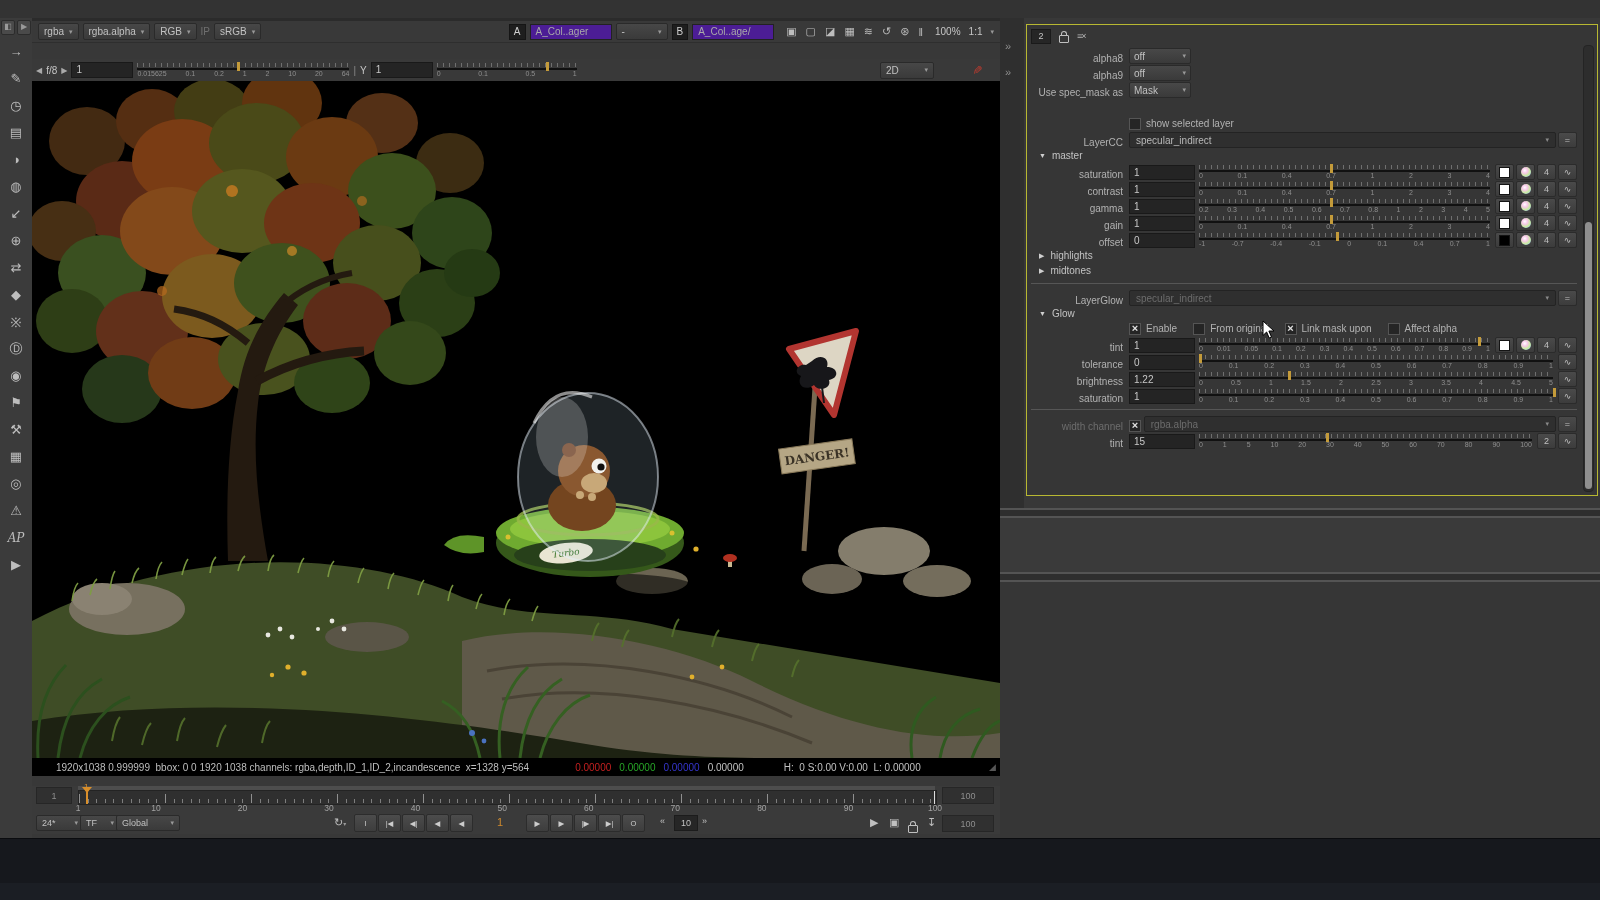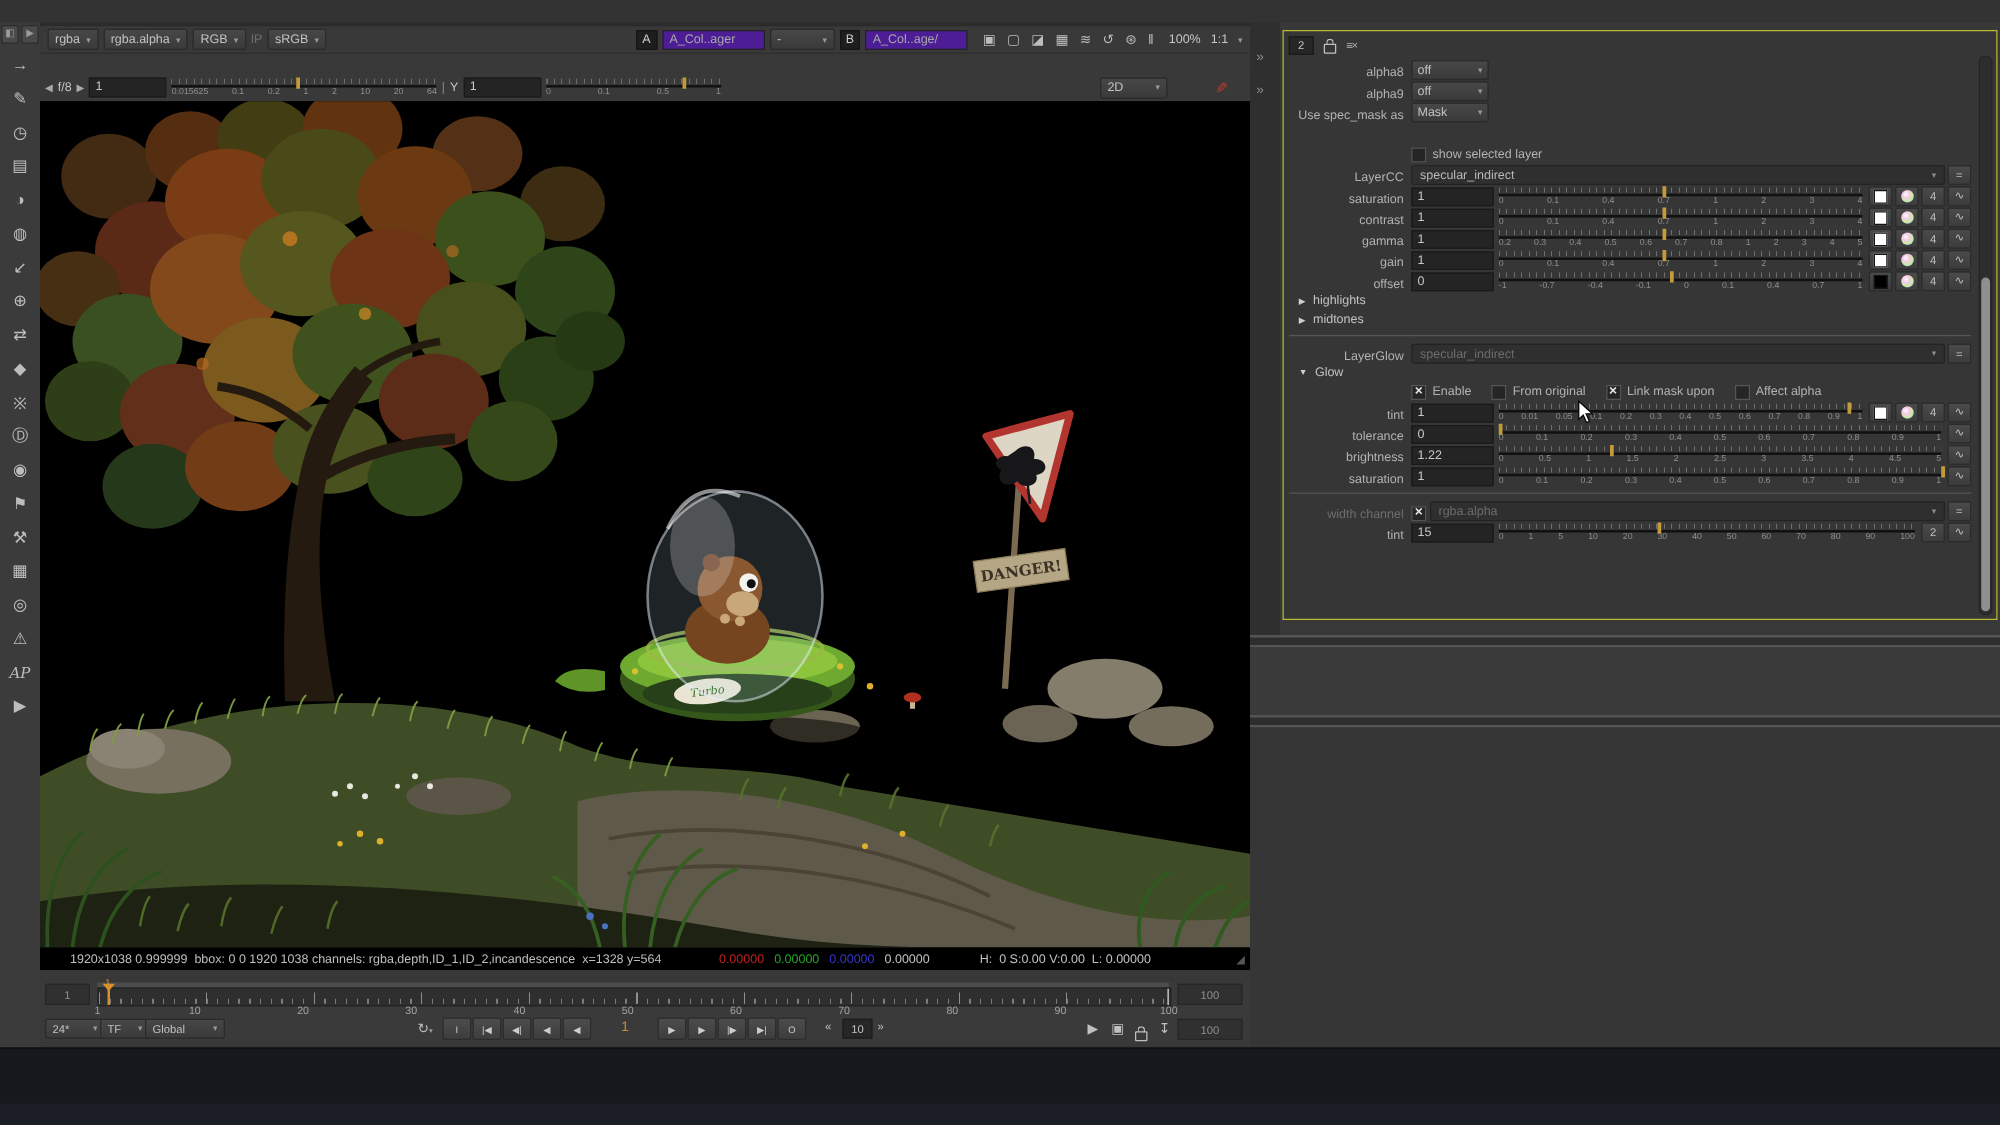--- a/index.html
+++ b/index.html
@@ -520,20 +520,24 @@
               </span>
             </div>
             <div class="p-row">
               <span class="p-label">LayerCC</span>
               <span class="combo">
                 <span>specular_indirect</span>
                 <span class="arr">▾</span>
               </span>
               <span class="pbtn">=</span>
             </div>
+            <div class="p-group">
+              <span class="tri">▼</span>
+              <span>master</span>
+            </div>
             <div class="p-row">
               <span class="p-label">saturation</span>
               <span class="p-val">1</span>
               <span class="slider">
                 <span class="s-ticks"></span>
                 <span class="s-line"></span>
                 <span class="s-handle" style="left: 45%; background: rgb(196, 155, 58);"></span>
                 <span class="s-labels">
                   <span>0</span>
                   <span>0.1</span>

